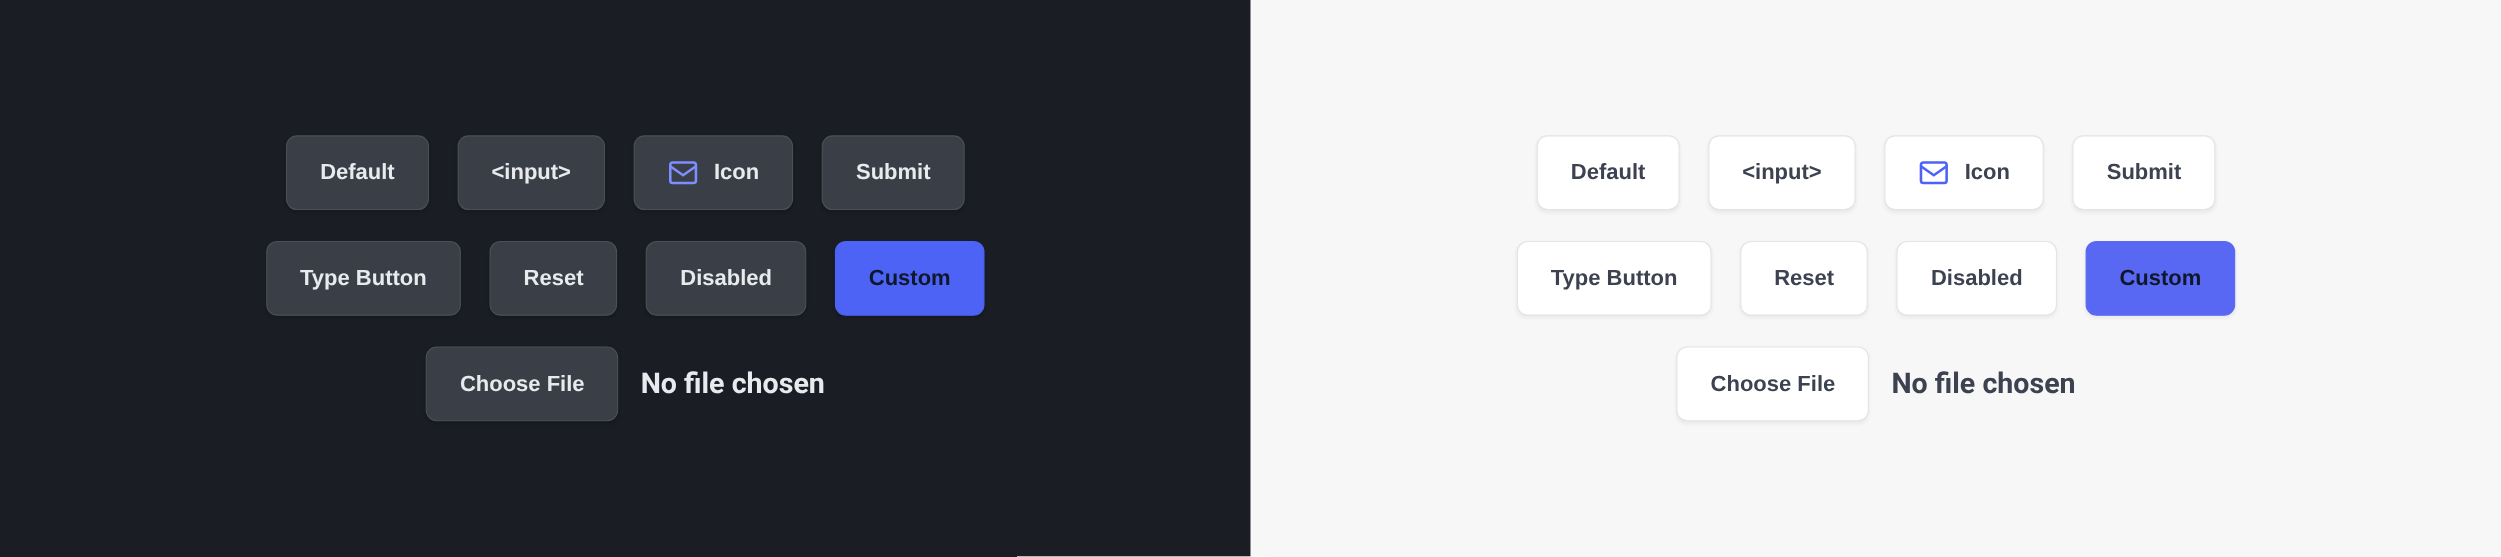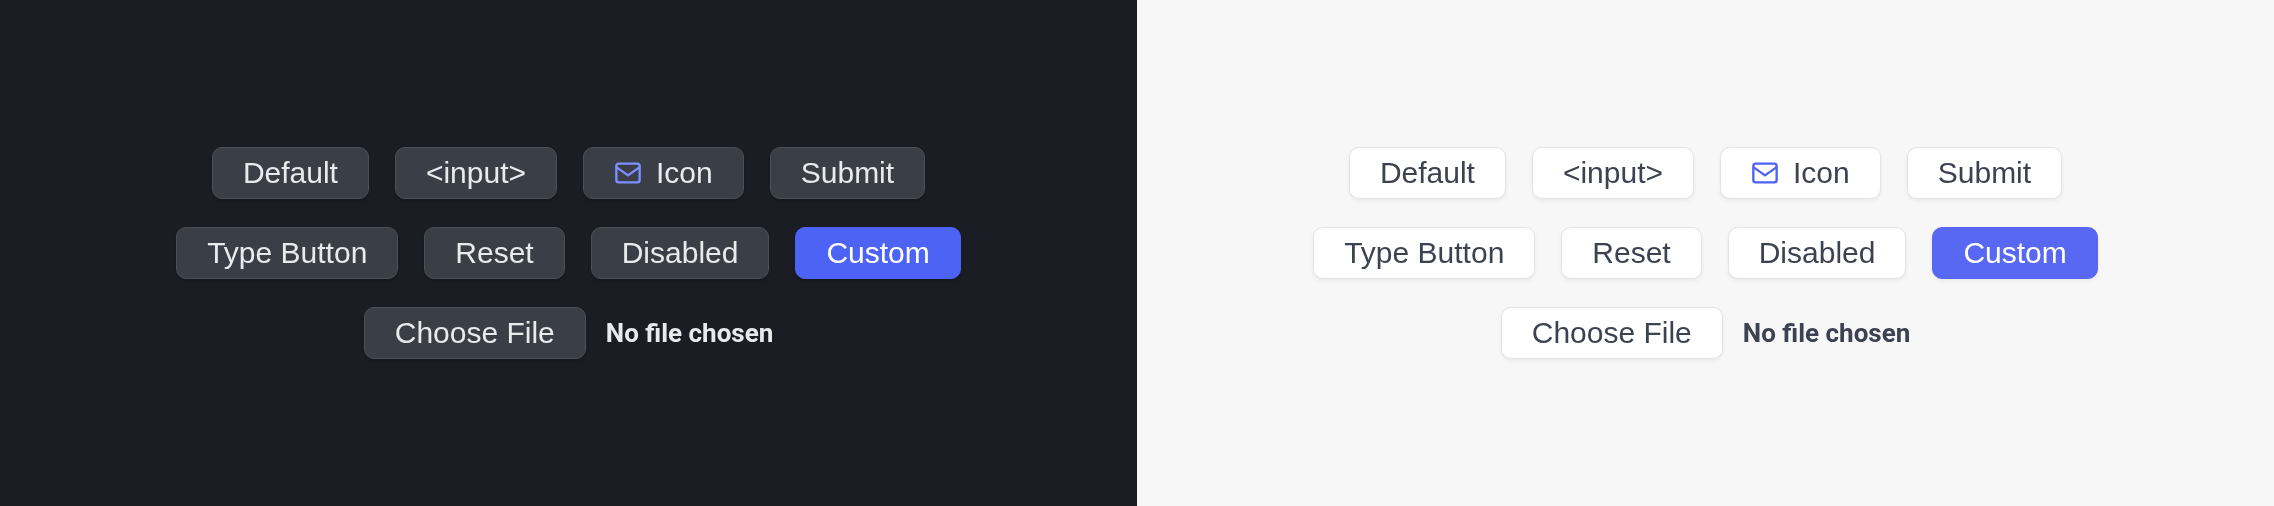--- a/index.html
+++ b/index.html
@@ -29,44 +29,44 @@
   gap: 26px;
   align-items: center;
   flex-wrap: wrap;
   justify-content: center;
 }
 .btn {
   display: inline-flex;
   align-items: center;
   justify-content: center;
   gap: 14px;
-  height: 52px;
+  height: 68px;
   padding: 0 30px;
   border-radius: 10px;
-  font-size: 30px;
-  font-weight: 400;
+  font-size: 20px;
+  font-weight: 700;
   cursor: pointer;
   border: 1px solid transparent;
   box-shadow: 0 2px 3px rgba(0,0,0,0.15);
   white-space: nowrap;
 }
 .dark .btn {
   background: #3a3f47;
   color: #e8eaed;
   border-color: #4a4f58;
 }
 .light .btn {
   background: #ffffff;
   color: #3c4250;
   border-color: #e2e4e8;
   box-shadow: 0 2px 4px rgba(0,0,0,0.06);
 }
 .btn.primary {
   background: #4c63f5;
-  color: #ffffff;
+  color: #0f172a;
   border-color: #4c63f5;
 }
 .dark .btn.primary {
   background: #4c63f5;
 }
 .light .btn.primary {
   background: #5868f2;
   border-color: #5868f2;
 }
 .btn.disabled {

